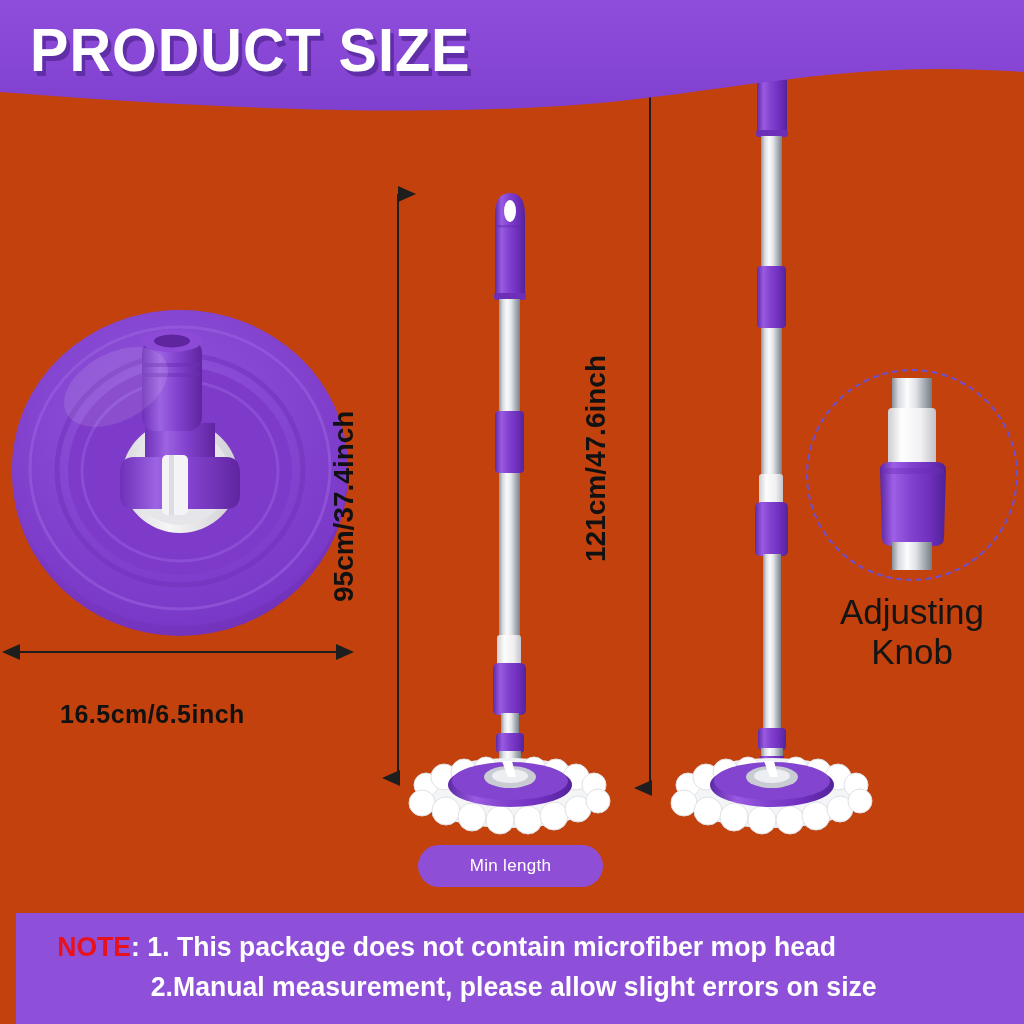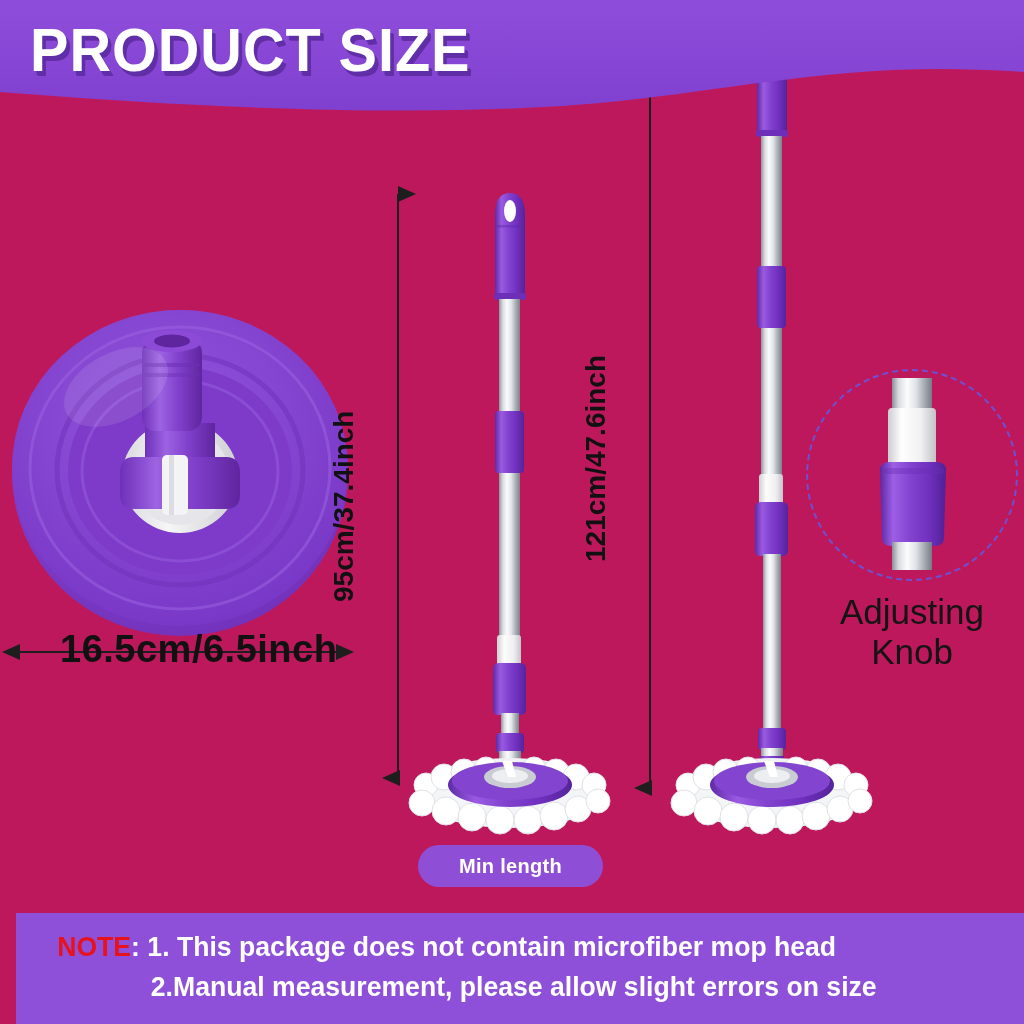--- a/index.html
+++ b/index.html
@@ -1,18 +1,18 @@
 <!DOCTYPE html>
 <html><head>
 <meta charset="utf-8">
 <style>
   html,body{margin:0;padding:0;background:#fff;}
   body{width:1024px;height:1024px;overflow:hidden;position:relative;
        font-family:"Liberation Sans","DejaVu Sans",sans-serif;}
-  #stage{position:absolute;inset:0;width:1024px;height:1024px;background:#be185d;}
+  #stage{position:absolute;inset:0;width:1024px;height:1024px;background:#c2410c;}
 
   
   .banner-wrap{position:absolute;left:0;top:0;width:1024px;height:130px;z-index:5;}
   .banner-svg{position:absolute;left:0;top:0;}
   .banner-title{
     position:absolute;left:30px;top:14px;z-index:6;
     font-size:62px;font-weight:bold;color:#ffffff;letter-spacing:1px;
     font-family:"Liberation Sans","DejaVu Sans",sans-serif;
     transform:scaleX(0.93);transform-origin:left top;
     text-shadow:3px 4px 0 #5f2ea8, 4px 5px 0 rgba(70,30,120,.55);
@@ -31,21 +31,21 @@
   .note-kw{color:#e8121d;}
 
   
   .dim-label{position:absolute;color:#111;font-weight:bold;white-space:nowrap;
              font-family:"Liberation Sans","DejaVu Sans",sans-serif;}
 
   .v-label{transform-origin:left bottom;}
 
   
   .badge{position:absolute;background:#8e4fd6;color:#fff;border-radius:22px;
-         font-size:20px;font-weight:bold;display:flex;align-items:center;
+         font-size:17px;font-weight:normal;display:flex;align-items:center;
          justify-content:center;letter-spacing:.3px;
          font-family:"Liberation Sans","DejaVu Sans",sans-serif;}
   .badge-min{left:418px;top:845px;width:185px;height:42px;}
   .badge-max{left:672px;top:845px;width:190px;height:42px;}
 
   
   .knob-circle{position:absolute;left:806px;top:369px;width:208px;height:208px;
                border:2px dashed #6f4fcf;border-radius:50%;background:transparent;}
   .knob-caption{position:absolute;left:800px;top:592px;width:224px;text-align:center;
                 font-size:35px;color:#141414;font-weight:500;
@@ -124,21 +124,21 @@
     <defs>
       <marker id="ahL" markerWidth="12" markerHeight="12" refX="9" refY="4" orient="auto">
         <path d="M9,0 L0,4 L9,8 z" fill="#1e1e1e"></path>
       </marker>
       <marker id="ahR" markerWidth="12" markerHeight="12" refX="1" refY="4" orient="auto">
         <path d="M0,0 L9,4 L0,8 z" fill="#1e1e1e"></path>
       </marker>
     </defs>
     <line x1="6" y1="12" x2="324" y2="12" stroke="#1e1e1e" stroke-width="2" marker-start="url(#ahL)" marker-end="url(#ahR)"></line>
   </svg>
-  <div class="dim-label" style="left:60px;top:628px;font-size:38px;letter-spacing:.5px;">16.5cm/6.5inch</div>
+  <div class="dim-label" style="left:60px;top:700px;font-size:25px;letter-spacing:.5px;">16.5cm/6.5inch</div>
 
   <svg style="position:absolute;left:398px;top:185px;" width="240" height="640" viewBox="0 0 240 640">
     <defs>
       <linearGradient id="chromeG" x1="0" y1="0" x2="1" y2="0">
         <stop offset="0%" stop-color="#8f959c"></stop>
         <stop offset="18%" stop-color="#d9dce0"></stop>
         <stop offset="38%" stop-color="#fbfbfc"></stop>
         <stop offset="58%" stop-color="#e2e5e9"></stop>
         <stop offset="80%" stop-color="#a8aeb6"></stop>
         <stop offset="100%" stop-color="#7c828a"></stop>

